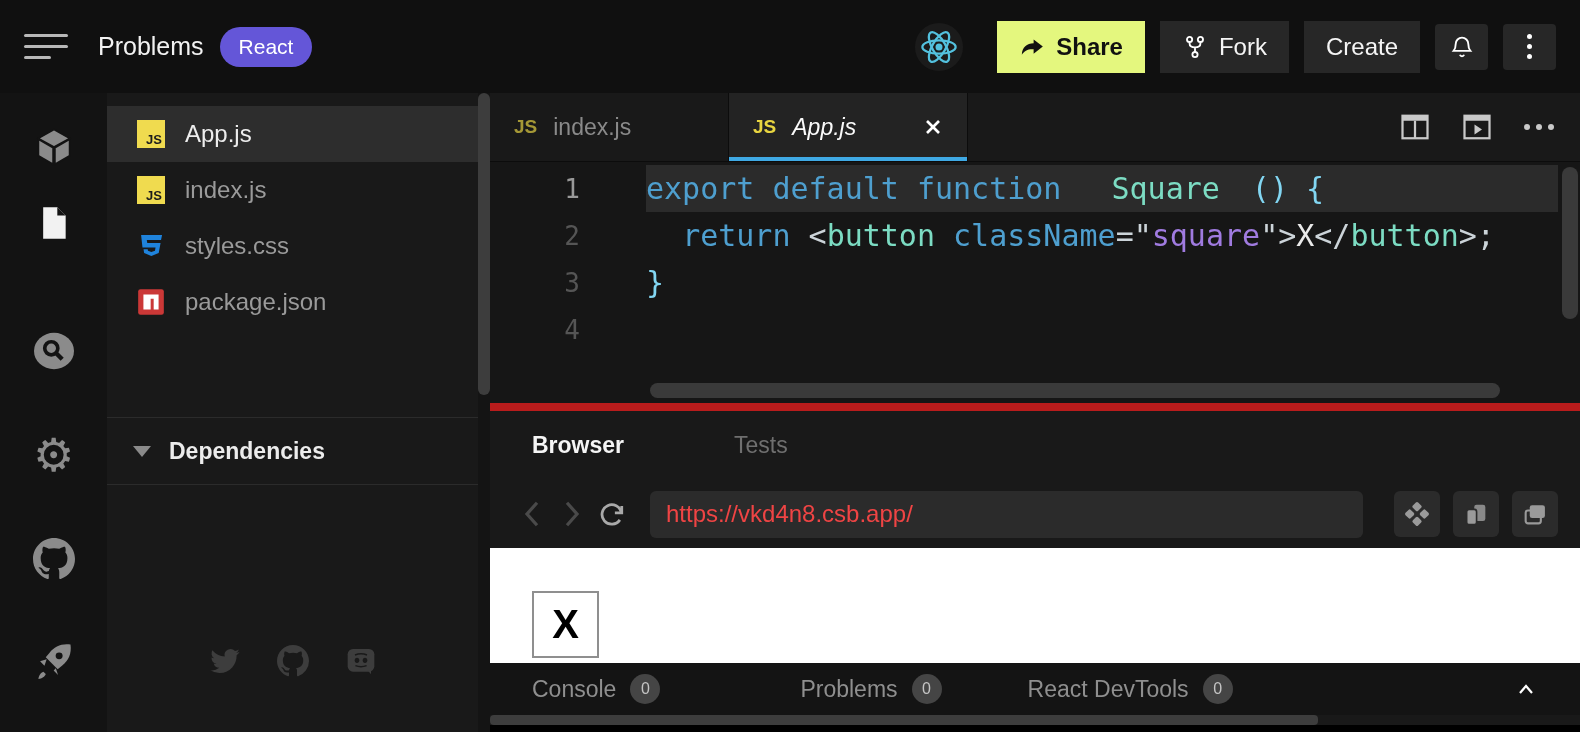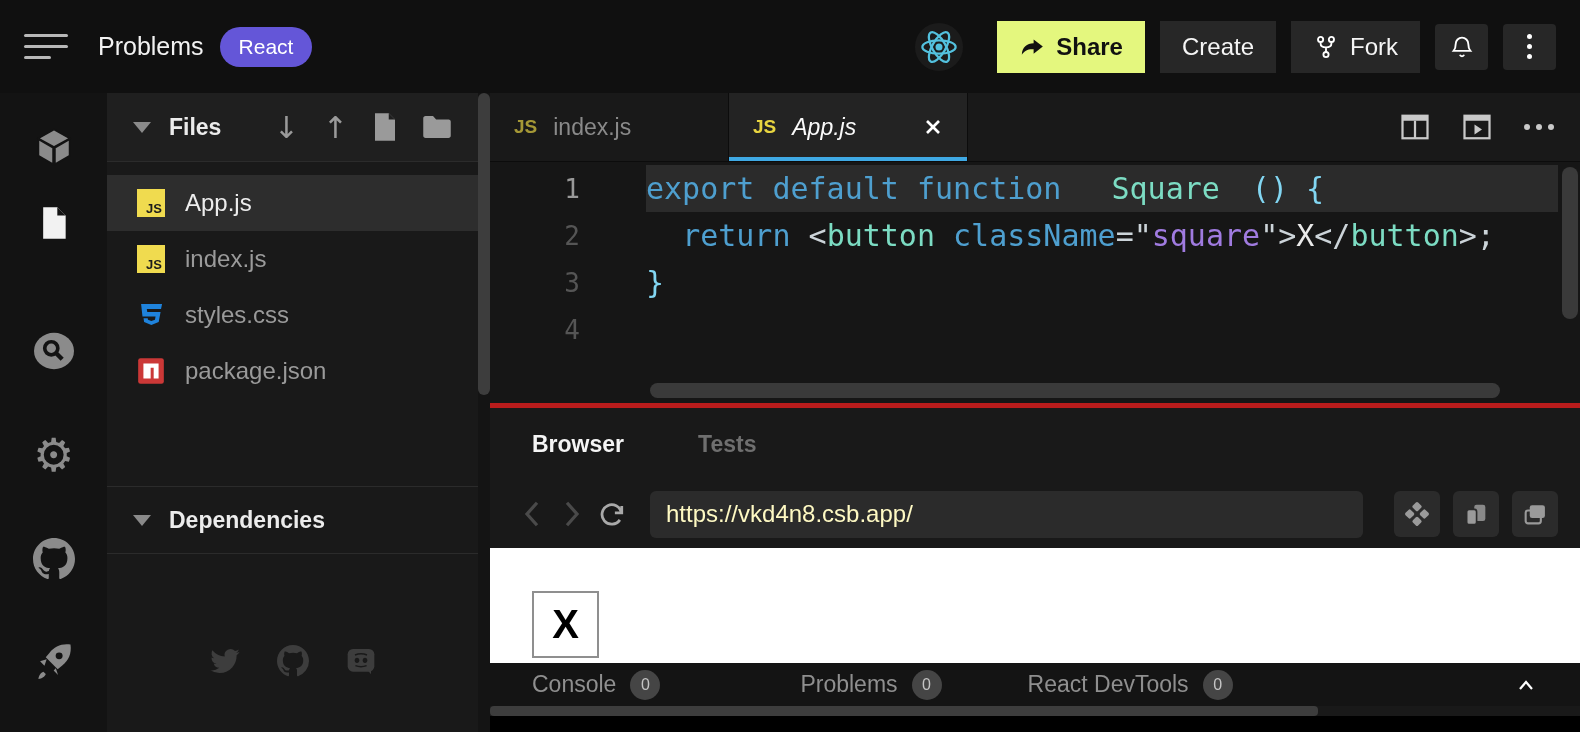--- a/index.html
+++ b/index.html
@@ -66,34 +66,34 @@
   .editor { height:241px; background:#161616; position:relative; padding-top:3px; font-family:"DejaVu Sans Mono", monospace; flex:none; }
   .cline { height:47px; display:flex; align-items:center; }
   .gutter { width:100px; flex:none; text-align:right; padding-right:10px; font-size:26px; color:#555; }
   .cline.active .gutter { color:#999; }
   .codewrap { flex:1; margin-left:56px; margin-right:22px; height:100%; display:flex; align-items:center; white-space:pre; font-size:30px; color:#d7dde0; }
   .cline.active .codewrap { background:#2b2b2b;gap:32px; }
   .kw{color:#4e9fcf;} .fn{color:#7cdcc3;} .pn{color:#82d6f2;} .op{color:#ccd4d9;} .str{color:#a07be0;} .tx{color:#eaeaea;}
   .vscroll { position:absolute; right:2px; top:5px; width:16px; height:152px; background:#3a3a3a; border-radius:8px; }
   .hscroll { position:absolute; bottom:5px; left:160px; width:850px; height:15px; background:#3a3a3a; border-radius:8px; }
 
-  .bheader { height:77px; background:#191919; border-top:5px solid #b91c1c; display:flex; align-items:center; padding-left:42px; flex:none; }
+  .bheader { height:77px; background:#191919; border-top:8px solid #b91c1c; display:flex; align-items:center; padding-left:42px; flex:none; }
   .btab { font-size:23px; cursor:pointer; }
   .btab.active { color:#f5f5f5; font-weight:700; }
-  .btab.inactive { color:#6f6f6f; margin-left:74px;font-weight:bold; }
+  .btab.inactive { color:#6f6f6f; margin-left:110px; }
 
   .urlrow { height:68px; background:#191919; display:flex; align-items:center; padding:0 22px; flex:none; }
   .navic { width:40px; height:40px; display:flex; align-items:center; justify-content:center; cursor:pointer; flex:none; }
-  .urlbox { flex:1; height:47px; background:#2b2b2b; border:none; outline:none; border-radius:6px; margin:0 18px; padding:0 16px; color:#fef9c3; font-size:24px; font-family:"Liberation Sans", sans-serif; }
+  .urlbox { flex:1; height:47px; background:#2b2b2b; border:none; outline:none; border-radius:6px; margin:0 18px; padding:0 16px; color:#ef4444; font-size:24px; font-family:"Liberation Sans", sans-serif; }
   .sq-btn { width:46px; height:46px; background:#2b2b2b; border-radius:6px; display:flex; align-items:center; justify-content:center; margin-left:13px; cursor:pointer; flex:none; }
 
   .preview { height:115px; background:#ffffff; position:relative; flex:none; }
   .square-btn { position:absolute; left:42px; top:43px; width:67px; height:67px; background:#fff; border:2px solid #8f8f8f; display:flex; align-items:center; justify-content:center; font-size:40px; font-weight:800; color:#000; cursor:pointer; }
 
-  .consolebar { height:43px; background:#141414; display:flex; align-items:center; padding:0 42px; flex:none; }
+  .consolebar { height:52px; background:#141414; display:flex; align-items:center; padding:0 42px; flex:none; }
   .cgroup { display:flex; align-items:center; gap:14px; color:#8f8f8f; font-size:23px; cursor:pointer; }
   .cgroup.g1 { margin-right:140px; } .cgroup.g2 { margin-right:86px; }
   .count-badge { width:30px; height:30px; border-radius:50%; background:#454545; color:#c4c4c4; font-size:16px; display:flex; align-items:center; justify-content:center; }
   .chev-up { margin-left:auto; cursor:pointer; display:flex; }
 
   .bottomscroll { height:10px; background:#191919; position:relative; flex:none; }
   .bottomscroll .thumb { position:absolute; left:0; top:0; height:10px; width:828px; background:#3d3d3d; border-radius:4px; }
 </style>
 </head>
 <body>
@@ -115,31 +115,31 @@
       <circle cx="12" cy="12" r="2" fill="#53c1de" stroke="none"></circle>
     </svg>
   </div>
   <div class="btn share">
     <svg width="26" height="26" viewBox="0 0 24 24" fill="#111">
       <path d="M13.5 5l8.5 6.6-8.5 6.6v-4.2C8 13.7 4.9 15.3 2.6 19.2c.3-7 4.7-10.4 10.9-10.6z"></path>
     </svg>
     <span>Share</span>
   </div>
   <div class="btn dark">
-    <span>Create</span>
-  </div>
-  <div class="btn dark">
     <svg width="26" height="26" viewBox="0 0 24 24" fill="none" stroke="#fff" stroke-width="1.7">
       <circle cx="7" cy="5" r="2.4"></circle>
         <circle cx="17" cy="5" r="2.4"></circle>
         <circle cx="12" cy="19" r="2.4"></circle>
       <path d="M7 7.5v1.3c0 2.6 2.3 3.6 5 3.6s5-1 5-3.6V7.5M12 12.5v4"></path>
     </svg>
     <span>Fork</span>
   </div>
+  <div class="btn dark">
+    <span>Create</span>
+  </div>
   <div class="icon-btn">
     <svg width="28" height="28" viewBox="0 0 24 24" fill="none" stroke="#fff" stroke-width="1.6">
       <path d="M12 4a5.4 5.4 0 0 1 5.4 5.4c0 3.2.8 4.7 1.8 5.9H4.8c1-1.2 1.8-2.7 1.8-5.9A5.4 5.4 0 0 1 12 4z"></path>
       <path d="M10.2 18.6a1.9 1.9 0 0 0 3.6 0"></path>
     </svg>
   </div>
   <div class="icon-btn">
     <div class="kebab">
         <i></i>
         <i></i>
@@ -183,35 +183,20 @@
       <svg width="44" height="44" viewBox="0 0 24 24" fill="#8b8b8b">
         <path d="M21 3c-4.8-.7-8.8 1-11.4 4.5L7.5 10l6.5 6.5 2.5-2.1C20 11.8 21.7 7.8 21 3z"></path>
         <circle cx="14.8" cy="9.2" r="1.9" fill="#131313"></circle>
         <path d="M8 11l-3.6 1.2 2.4 2.4zM13 16l1.2 3.6-2.4-2.4z"></path>
         <path d="M6.2 17.8c-1.4.4-2.6 2.2-2.7 4 1.8-.1 3.6-1.3 4-2.7z"></path>
       </svg>
     </div>
   </div>
 
   <div class="explorer">
-    <div class="files-header">
-      <div class="tri-down"></div>
-      <div class="files-title">Files</div>
-      <div class="fh-icons">
-        <span class="uarr">↓</span>
-        <span class="uarr">↑</span>
-        <svg width="26" height="30" viewBox="0 0 20 24" style="cursor:pointer">
-          <path d="M2 1h11l5 5v17H2z" fill="#9a9a9a"></path>
-            <path d="M13 1v5h5z" fill="#1f1f1f"></path>
-        </svg>
-        <svg width="30" height="26" viewBox="0 0 24 20" style="cursor:pointer">
-          <path d="M1 3c0-1 .8-1.8 1.8-1.8h6L11.3 4h10c1 0 1.7.8 1.7 1.8V17c0 1-.8 1.8-1.8 1.8H2.8C1.8 18.8 1 18 1 17z" fill="#9a9a9a"></path>
-        </svg>
-      </div>
-    </div>
 
     <div class="file-list">
       <div class="frow selected">
         <div class="js-badge">
             <span>JS</span>
           </div>
         <span>App.js</span>
       </div>
       <div class="frow">
         <div class="js-badge">

